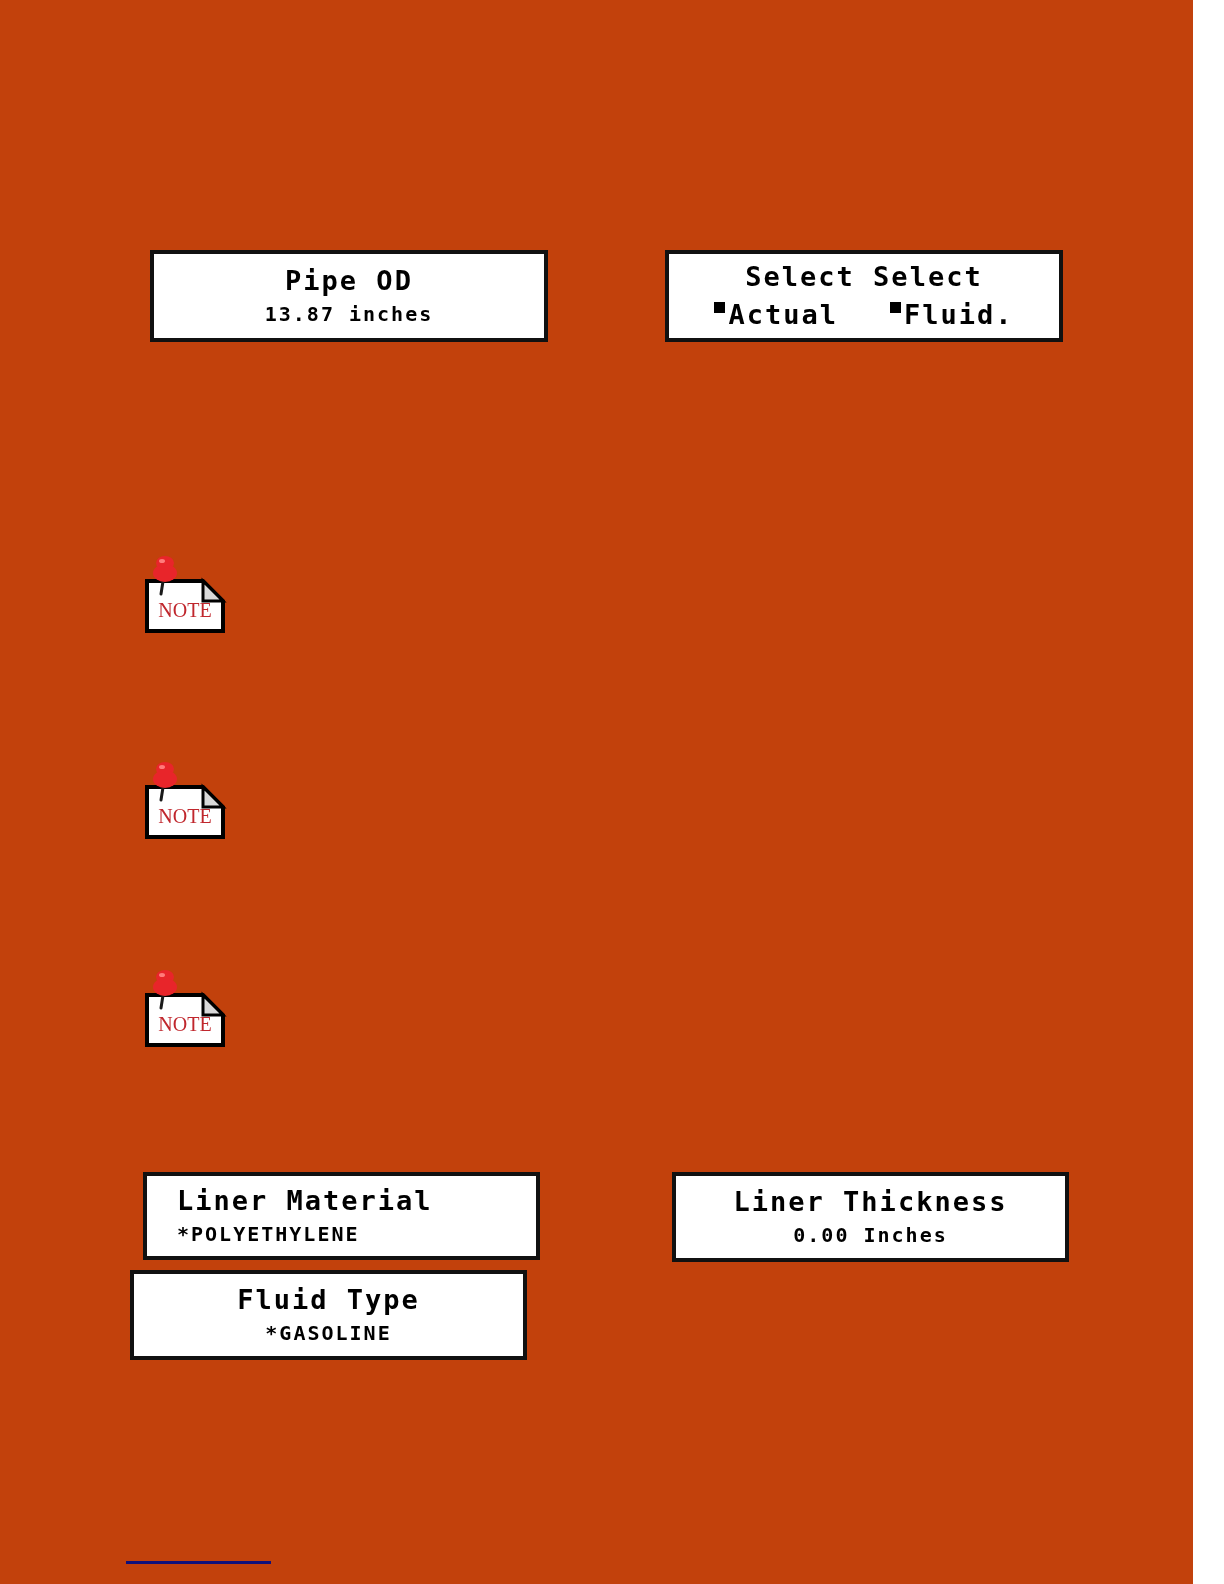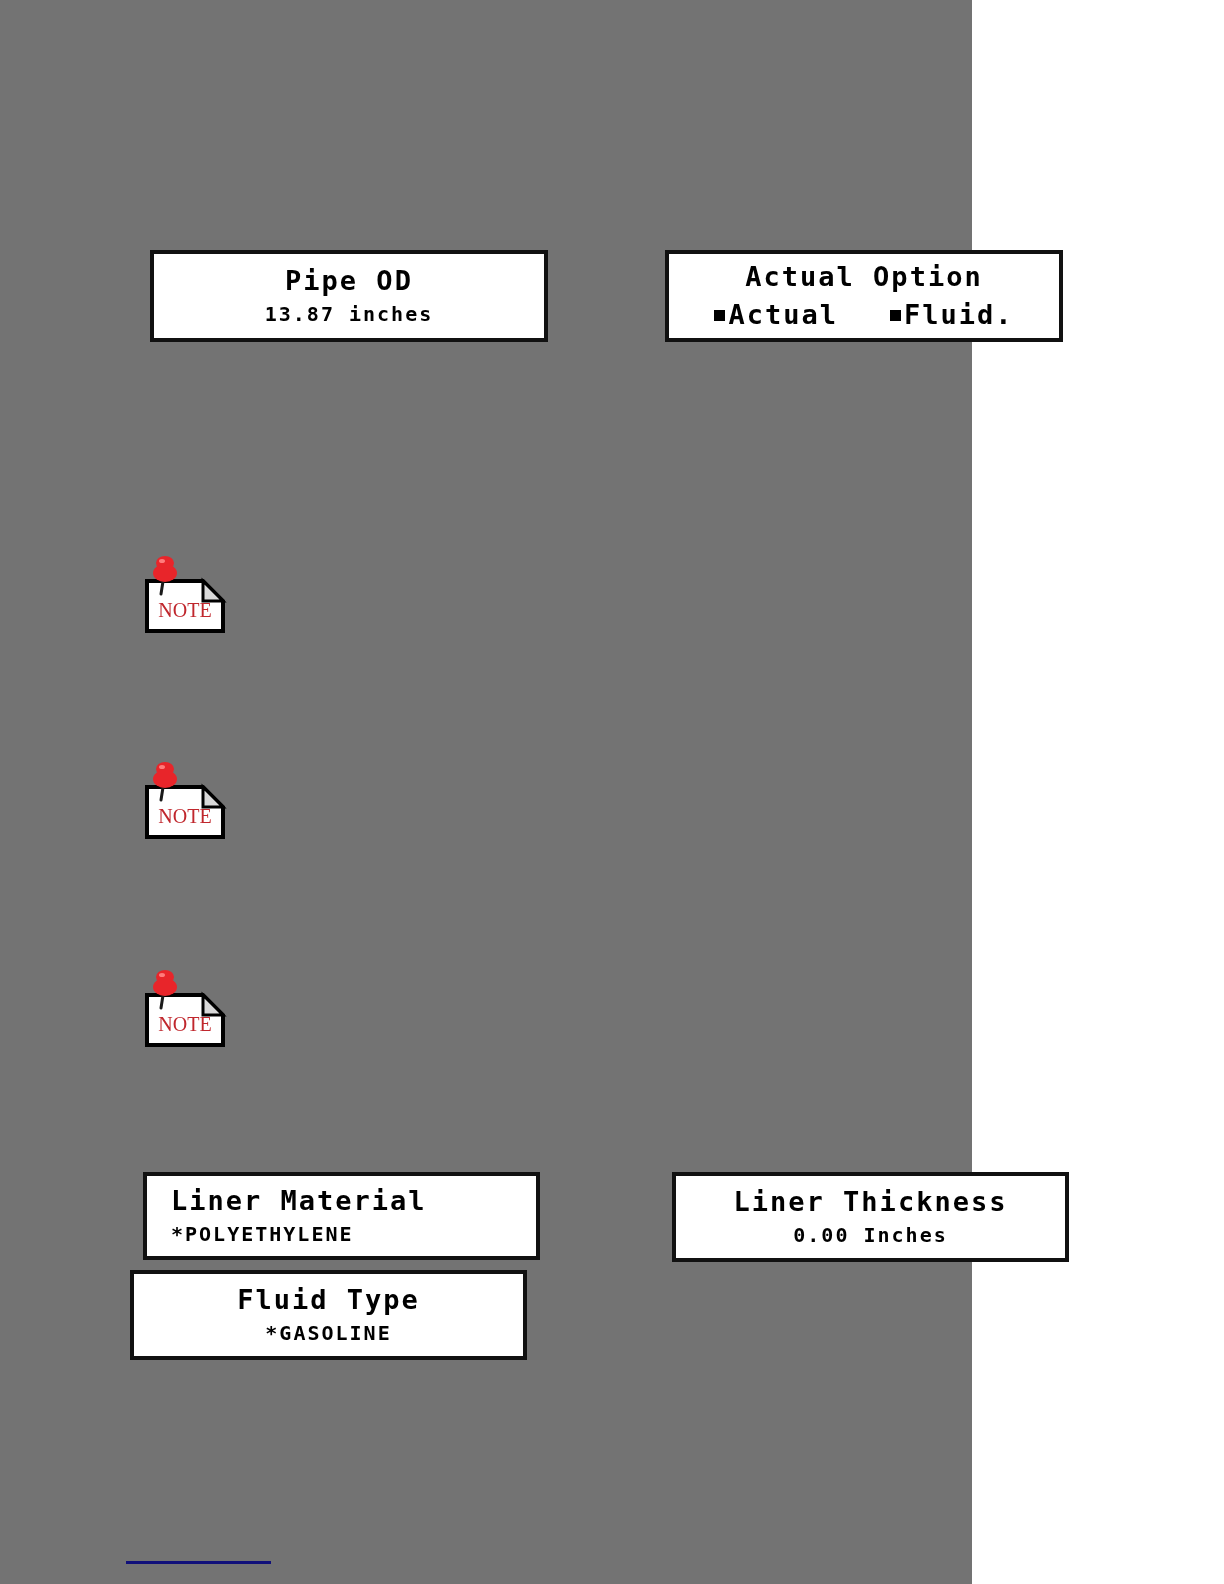--- a/index.html
+++ b/index.html
@@ -12,23 +12,23 @@
     width: 1224px;
     height: 1584px;
     position: relative;
     font-family: "Liberation Sans", sans-serif;
     overflow: hidden;
   }
 
   .page {
     position: absolute;
     inset: 0;
-    width: 972px;
+    width: 1193px;
     height: 1584px;
-    background: #737373;
+    background: #c2410c;
   }
 
   
   .lcd {
     position: absolute;
     box-sizing: border-box;
     background: #ffffff;
     border: 4px solid #111111;
     display: flex;
     flex-direction: column;
@@ -48,39 +48,38 @@
   .lcd .line2 {
     font-size: 20px;
     font-weight: 700;
     line-height: 1.05;
     white-space: pre;
   }
 
   
   .lcd.align-left {
     align-items: flex-end;
-    padding-left: 24px;
+    padding-left: 30px;
   }
   .lcd.align-left .line1 { align-self: flex-start; }
   .lcd.align-left .line2 { align-self: flex-start; }
 
   
   .opt-row {
     display: flex;
     flex-direction: row;
     align-items: center;
     font-size: 27px;
     font-weight: 700;
     line-height: 1.05;
     white-space: pre;
     letter-spacing: 2px;
   }
   .opt {
     display: inline-flex;
-    align-items: center;
   }
   .opt .bullet {
     width: 11px;
     height: 11px;
     background: #000000;
     display: inline-block;
     margin-right: 3px;
     position: relative;
     top: 1px;
   }
@@ -109,21 +108,21 @@
 <body>
 
 <div class="page">
 
   <div class="lcd" style="left:150px; top:250px; width:398px; height:92px;">
     <div class="line1">Pipe OD</div>
     <div class="line2">13.87 inches</div>
   </div>
 
   <div class="lcd" style="left:665px; top:250px; width:398px; height:92px;">
-    <div class="line1">Actual Option</div>
+    <div class="line1">Select Select</div>
     <div class="opt-row">
       <span class="opt">
         <span class="bullet"></span><span>Actual</span>
       </span>
       <span class="opt-gap"></span>
       <span class="opt">
         <span class="bullet"></span><span>Fluid.</span>
       </span>
     </div>
   </div>

